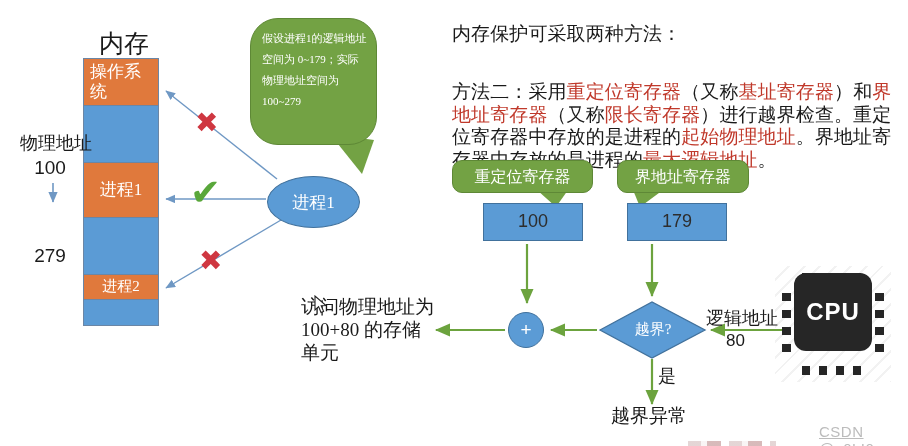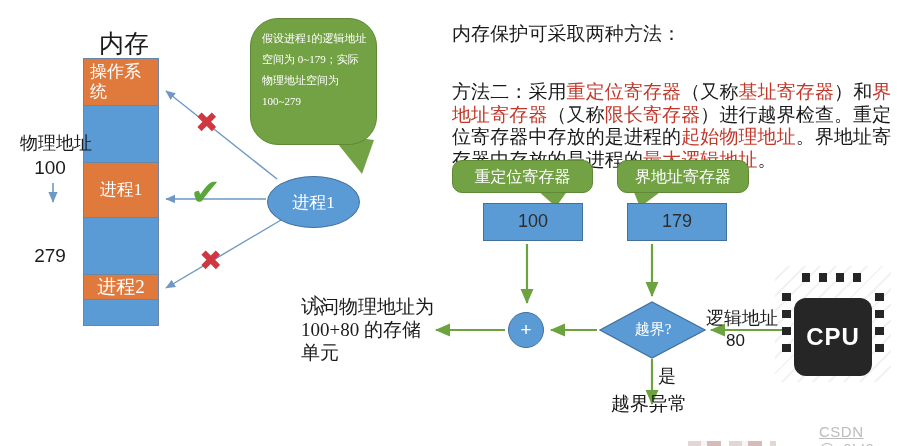--- a/index.html
+++ b/index.html
@@ -10,21 +10,21 @@
 
   
   .mem-title{left:99px;top:27px;font-size:25px;}
   .mem-col{left:83px;top:59px;width:76px;}
   .blk{box-sizing:border-box;width:76px;border:1px solid #6b86a5;margin-top:-1px;
        display:flex;align-items:center;justify-content:center;text-align:left;
        color:#fff;font-size:17px;line-height:1.15;padding:0 6px;}
   .blk.orange{background:#E0793C;}
   .blk.blue{background:#5B9BD5;}
   .h48{height:48px}.h58{height:58px}.h56{height:56px}.h26{height:26px}.h27{height:27px}
-  .blk.small{font-size:19px;padding:0 2px;}
+  .blk.small{font-size:15px;padding:0 2px;}
   .phys-label{left:20px;top:131px;font-size:18px;}
   .phys-num{font-size:19px;text-align:center;font-family:"Liberation Sans","DejaVu Sans",sans-serif;}
   .n100{left:27px;top:157px;width:46px;}
   .n279{left:25px;top:205px;width:50px;margin-top:40px;}
 
   .bubble{left:250px;top:18px;width:127px;height:127px;background:#73A244;border:1px solid #5E8836;
           border-radius:28px;color:#fff;font-size:11px;line-height:21px;
           padding:9px 8px 9px 11px;box-sizing:border-box;z-index:2;}
   .ellipse{left:267px;top:176px;width:91px;height:50px;background:#5B9BD5;border:1.5px solid #41719C;
            border-radius:50%;display:flex;align-items:center;justify-content:center;
@@ -50,28 +50,28 @@
   .rb1{left:483px;top:203px;} .rb2{left:603px;top:203px;margin-left:24px;}
   .plus{left:508px;top:312px;width:36px;height:36px;border-radius:50%;background:#5B9BD5;
         border:1.5px solid #41719C;box-sizing:border-box;color:#fff;font-size:19px;
         display:flex;align-items:center;justify-content:center;
         font-family:"Liberation Sans","DejaVu Sans",sans-serif;z-index:2;}
   .diamond-label{left:601px;top:320px;width:104px;text-align:center;color:#fff;font-size:15px;z-index:3;}
   .logical-label{left:706px;top:306px;font-size:18px;z-index:3;}
   .logical-value{left:726px;top:331px;width:34px;font-size:17px;
                  font-family:"Liberation Sans","DejaVu Sans",sans-serif;z-index:3;}
   .yes{left:658px;top:364px;font-size:18px;}
-  .exception{left:611px;top:391px;font-size:19px;}
+  .exception{left:611px;top:403px;font-size:19px;}
   .result{left:301px;top:295px;width:134px;font-size:19px;line-height:23px;}
 
   
   .cpu{left:781px;top:272px;width:104px;height:104px;z-index:2;}
   .cpu::before{content:"";position:absolute;inset:-6px;
     background:repeating-linear-gradient(135deg,transparent 0 9px,rgba(0,0,0,0.05) 9px 11px);}
-  .cpu-body{position:absolute;left:13px;top:26px;width:78px;height:78px;background:#262626;
+  .cpu-body{position:absolute;left:13px;top:1px;width:78px;height:78px;background:#262626;
             border-radius:12px;display:flex;align-items:center;justify-content:center;}
   .cpu-body span{color:#fff;font-weight:bold;font-size:24px;letter-spacing:1px;
                  font-family:"Liberation Sans","DejaVu Sans",sans-serif;}
   .pins{position:absolute;background:none;}
   .pt{left:21px;top:1px;width:62px;height:9px;
       background:repeating-linear-gradient(90deg,#262626 0 8px,transparent 8px 17px);}
   .pb{left:21px;bottom:1px;width:62px;height:9px;
       background:repeating-linear-gradient(90deg,#262626 0 8px,transparent 8px 17px);}
   .pl{left:1px;top:21px;width:9px;height:62px;
       background:repeating-linear-gradient(180deg,#262626 0 8px,transparent 8px 17px);}

